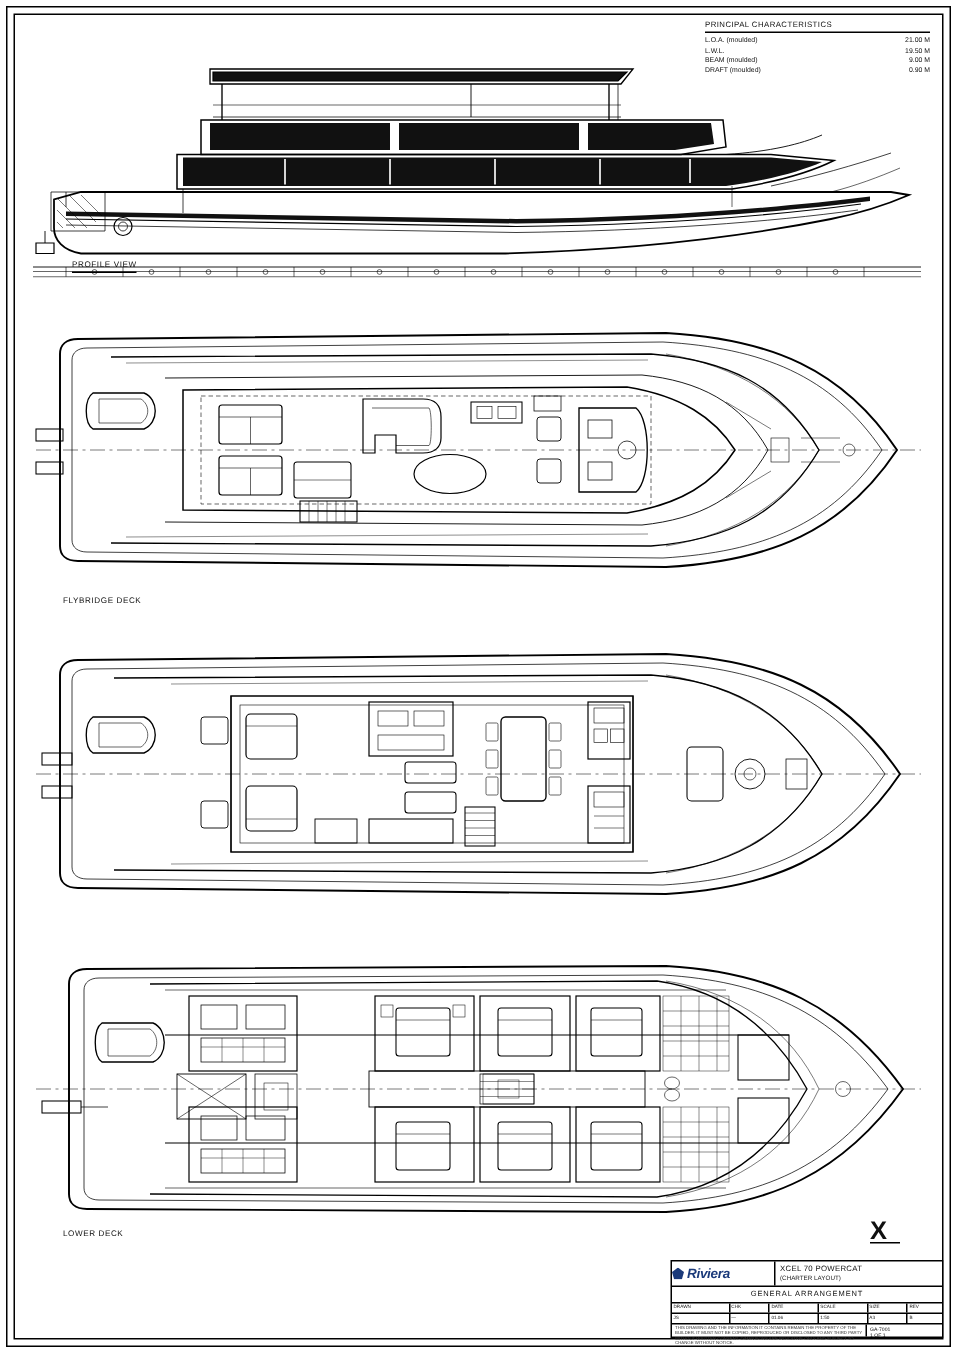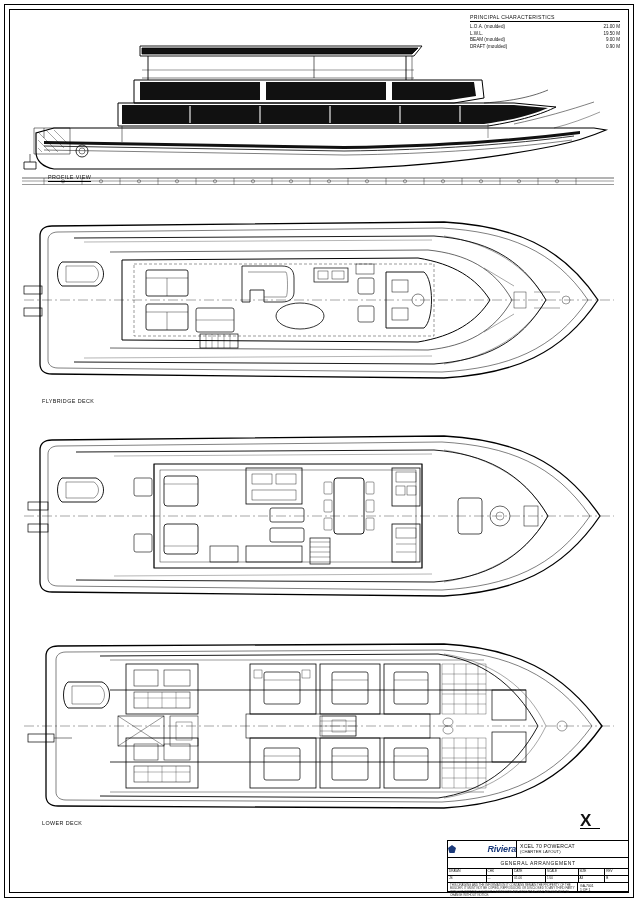--- a/index.html
+++ b/index.html
@@ -18,21 +18,21 @@
   
   .view{position:absolute;}
   .view-label{position:absolute;font-size:5.4px;letter-spacing:.4px;}
   .view-label .ul{border-bottom:.7px solid #000;padding-bottom:.5px;}
 
   svg{display:block;}
 
   
   .titleblock{position:absolute;left:447px;top:840px;width:180px;height:50px;border:1px solid #000;background:#fff;}
   .tb-row{display:flex;border-bottom:.7px solid #000;}
-  .tb-logo{width:68px;height:16px;display:flex;align-items:center;justify-content:space-between;border-right:.7px solid #000;}
+  .tb-logo{width:68px;height:16px;display:flex;align-items:center;justify-content:flex-start;border-right:.7px solid #000;}
   .tb-logo .lg{font-size:9px;font-style:italic;font-weight:bold;color:#1b3a7a;letter-spacing:-.2px;}
   .tb-logo .lgmark{width:8px;height:8px;margin-right:2px;background:#1b3a7a;clip-path:polygon(50% 0,100% 38%,82% 100%,18% 100%,0 38%);}
   .tb-proj{flex:1;padding:2px 3px;}
   .tb-proj .p1{font-size:5.2px;letter-spacing:.2px;}
   .tb-proj .p2{font-size:4.2px;color:#222;}
   .tb-band{height:10px;display:flex;align-items:center;justify-content:center;border-bottom:.7px solid #000;}
   .tb-band span{font-size:5px;letter-spacing:.6px;}
   .tb-grid{display:flex;border-bottom:.7px solid #000;height:6px;}
   .tb-grid div{border-right:.5px solid #000;font-size:3.1px;padding:.6px 1px;line-height:1;overflow:hidden;white-space:nowrap;}
   .tb-grid div:last-child{border-right:none;}

